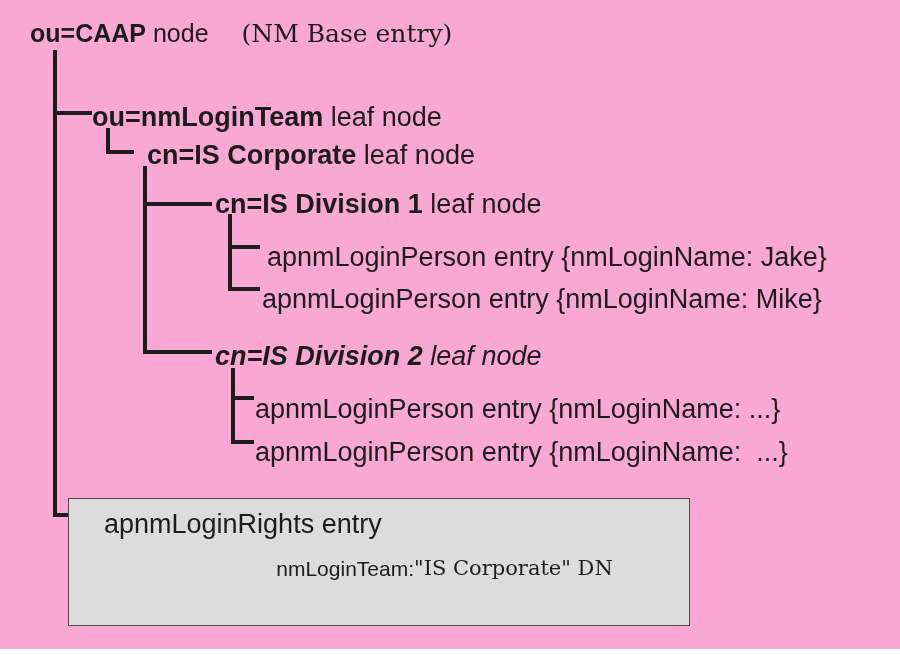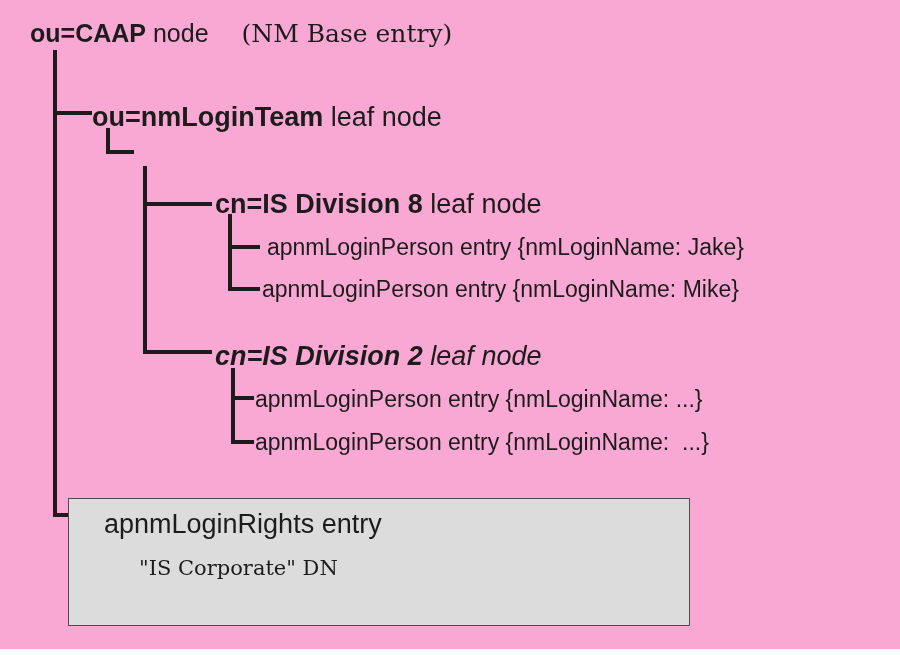--- a/index.html
+++ b/index.html
@@ -18,21 +18,21 @@
     overflow:hidden;
     text-align:right;
   }
   .row{position:absolute;white-space:nowrap;font-size:27px;line-height:1.15;}
   .row .name{font-weight:bold;}
   .row1{font-size:25px;}
   .serif{
     font-family:"DejaVu Serif","Liberation Serif",serif;
   }
   .annotation{margin-left:26px;}
-  .person{font-size:23px;white-space:pre;}
+  .person{font-size:27px;white-space:pre;margin-top:8px;}
   .tline{position:absolute;background:var(--line);}
   .rights-box{
     position:absolute;
     left:68px;top:498px;
     width:622px;height:128px;
     background:var(--box-fill);
     border:1.5px solid var(--box-border);
     box-sizing:border-box;
   }
   .rights-title{
@@ -55,23 +55,27 @@
     <span class="name">ou=CAAP</span>
     <span>node</span>
     <span class="serif annotation">(NM Base entry)</span>
   </div>
 
   <div class="row" style="left:92px;top:102px;">
     <span class="name">ou=nmLoginTeam</span>
     <span>leaf node</span>
   </div>
 
+  <div class="row" style="left:147px;top:140px;">
+    <span class="name">cn=IS Corporate</span>
+    <span>leaf node</span>
+  </div>
 
   <div class="row" style="left:215px;top:189px;">
-    <span class="name">cn=IS Division 8</span>
+    <span class="name">cn=IS Division 1</span>
     <span>leaf node</span>
   </div>
 
   <div class="row person" style="left:267px;top:234px;">apnmLoginPerson entry {nmLoginName: Jake}</div>
   <div class="row person" style="left:262px;top:276px;">apnmLoginPerson entry {nmLoginName: Mike}</div>
 
   <div class="row" style="left:215px;top:341px;font-style:italic;">
     <span class="name">cn=IS Division 2</span>
     <span>leaf node</span>
   </div>
@@ -95,18 +99,19 @@
   <div class="tline" style="left:228px;top:287px;width:32px;height:4px;"></div>
 
   <div class="tline" style="left:231px;top:368px;width:4px;height:76px;"></div>
   <div class="tline" style="left:231px;top:396px;width:23px;height:4px;"></div>
   <div class="tline" style="left:231px;top:440px;width:23px;height:4px;"></div>
 
   <div class="rights-box">
     <div class="rights-title">apnmLoginRights entry</div>
     <div class="attrs">
       <div class="attr-row">
+        <span class="attr-name">nmLoginTeam:</span>
         <span class="attr-value">"IS Corporate" DN</span>
       </div>
     </div>
   </div>
 
 </div>
 
 </body></html>

